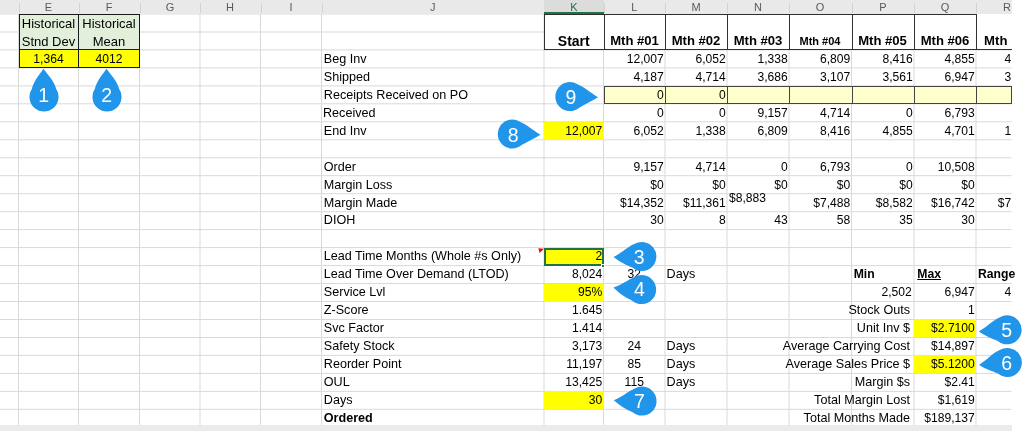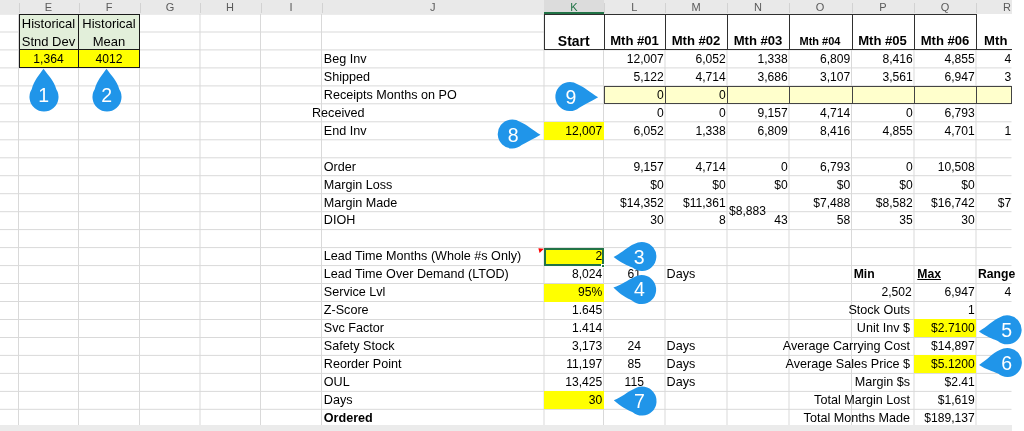--- a/index.html
+++ b/index.html
@@ -120,22 +120,22 @@
 <div class="a b c" style="left:544.00px;top:32.77px;width:59.50px;height:16.97px;line-height:16.97px;font-size:14px;">Start</div>
 <div class="a b c" style="left:603.50px;top:32.77px;width:62.00px;height:16.97px;line-height:16.97px;font-size:13.1px;">Mth #01</div>
 <div class="a b c" style="left:665.00px;top:32.77px;width:62.00px;height:16.97px;line-height:16.97px;font-size:13.1px;">Mth #02</div>
 <div class="a b c" style="left:727.00px;top:32.77px;width:62.00px;height:16.97px;line-height:16.97px;font-size:13.1px;">Mth #03</div>
 <div class="a b c" style="left:789.00px;top:32.77px;width:62.00px;height:16.97px;line-height:16.97px;font-size:11px;">Mth #04</div>
 <div class="a b c" style="left:851.50px;top:32.77px;width:62.00px;height:16.97px;line-height:16.97px;font-size:13.1px;">Mth #05</div>
 <div class="a b c" style="left:914.00px;top:32.77px;width:62.00px;height:16.97px;line-height:16.97px;font-size:13.1px;">Mth #06</div>
 <div class="a b c" style="left:978.00px;top:32.77px;width:35.50px;height:16.97px;line-height:16.97px;font-size:13.1px;">Mth</div>
 <div class="a lbl" style="left:323.80px;top:50.74px;width:218.00px;height:16.97px;line-height:16.97px;">Beg Inv</div>
 <div class="a lbl" style="left:323.80px;top:68.71px;width:218.00px;height:16.97px;line-height:16.97px;">Shipped</div>
-<div class="a lbl" style="left:323.80px;top:86.68px;width:218.00px;height:16.97px;line-height:16.97px;">Receipts Months on PO</div>
-<div class="a lbl" style="left:312px;top:104.65px;width:218.00px;height:16.97px;line-height:16.97px;border-radius:8px;">Received</div>
+<div class="a lbl" style="left:323.80px;top:86.68px;width:218.00px;height:16.97px;line-height:16.97px;">Receipts Received on PO</div>
+<div class="a lbl" style="left:323px;top:104.65px;width:218.00px;height:16.97px;line-height:16.97px;border-radius:8px;">Received</div>
 <div class="a lbl" style="left:323.80px;top:122.62px;width:218.00px;height:16.97px;line-height:16.97px;">End Inv</div>
 <div class="a lbl" style="left:323.80px;top:158.56px;width:218.00px;height:16.97px;line-height:16.97px;">Order</div>
 <div class="a lbl" style="left:323.80px;top:176.53px;width:218.00px;height:16.97px;line-height:16.97px;">Margin Loss</div>
 <div class="a lbl" style="left:323.80px;top:194.50px;width:218.00px;height:16.97px;line-height:16.97px;">Margin Made</div>
 <div class="a lbl" style="left:323.80px;top:212.47px;width:218.00px;height:16.97px;line-height:16.97px;">DIOH</div>
 <div class="a lbl" style="left:323.80px;top:248.41px;width:218.00px;height:16.97px;line-height:16.97px;">Lead Time Months (Whole #s Only)</div>
 <div class="a lbl" style="left:323.80px;top:266.38px;width:218.00px;height:16.97px;line-height:16.97px;">Lead Time Over Demand (LTOD)</div>
 <div class="a lbl" style="left:323.80px;top:284.35px;width:218.00px;height:16.97px;line-height:16.97px;">Service Lvl</div>
 <div class="a lbl" style="left:323.80px;top:302.32px;width:218.00px;height:16.97px;line-height:16.97px;">Z-Score</div>
 <div class="a lbl" style="left:323.80px;top:320.29px;width:218.00px;height:16.97px;line-height:16.97px;">Svc Factor</div>
@@ -143,21 +143,21 @@
 <div class="a lbl" style="left:323.80px;top:356.23px;width:218.00px;height:16.97px;line-height:16.97px;">Reorder Point</div>
 <div class="a lbl" style="left:323.80px;top:374.20px;width:218.00px;height:16.97px;line-height:16.97px;">OUL</div>
 <div class="a lbl" style="left:323.80px;top:392.17px;width:218.00px;height:16.97px;line-height:16.97px;">Days</div>
 <div class="a lbl" style="left:323.80px;top:410.14px;width:218.00px;height:16.97px;line-height:16.97px;font-weight:bold;">Ordered</div>
 <div class="a num r" style="left:603.50px;top:50.74px;width:60.30px;height:16.97px;line-height:16.97px;">12,007</div>
 <div class="a num r" style="left:665.00px;top:50.74px;width:60.80px;height:16.97px;line-height:16.97px;">6,052</div>
 <div class="a num r" style="left:727.00px;top:50.74px;width:60.80px;height:16.97px;line-height:16.97px;">1,338</div>
 <div class="a num r" style="left:789.00px;top:50.74px;width:61.30px;height:16.97px;line-height:16.97px;">6,809</div>
 <div class="a num r" style="left:851.50px;top:50.74px;width:61.30px;height:16.97px;line-height:16.97px;">8,416</div>
 <div class="a num r" style="left:914.00px;top:50.74px;width:60.80px;height:16.97px;line-height:16.97px;">4,855</div>
-<div class="a num r" style="left:603.50px;top:68.71px;width:60.30px;height:16.97px;line-height:16.97px;">5,122</div>
+<div class="a num r" style="left:603.50px;top:68.71px;width:60.30px;height:16.97px;line-height:16.97px;">4,187</div>
 <div class="a num r" style="left:665.00px;top:68.71px;width:60.80px;height:16.97px;line-height:16.97px;">4,714</div>
 <div class="a num r" style="left:727.00px;top:68.71px;width:60.80px;height:16.97px;line-height:16.97px;">3,686</div>
 <div class="a num r" style="left:789.00px;top:68.71px;width:61.30px;height:16.97px;line-height:16.97px;">3,107</div>
 <div class="a num r" style="left:851.50px;top:68.71px;width:61.30px;height:16.97px;line-height:16.97px;">3,561</div>
 <div class="a num r" style="left:914.00px;top:68.71px;width:60.80px;height:16.97px;line-height:16.97px;">6,947</div>
 <div class="a num r" style="left:603.50px;top:86.68px;width:60.30px;height:16.97px;line-height:16.97px;">0</div>
 <div class="a num r" style="left:665.00px;top:86.68px;width:60.80px;height:16.97px;line-height:16.97px;">0</div>
 <div class="a num r" style="left:603.50px;top:104.65px;width:60.30px;height:16.97px;line-height:16.97px;">0</div>
 <div class="a num r" style="left:665.00px;top:104.65px;width:60.80px;height:16.97px;line-height:16.97px;">0</div>
 <div class="a num r" style="left:727.00px;top:104.65px;width:60.80px;height:16.97px;line-height:16.97px;">9,157</div>
@@ -178,40 +178,40 @@
 <div class="a num r" style="left:851.50px;top:158.56px;width:61.30px;height:16.97px;line-height:16.97px;">0</div>
 <div class="a num r" style="left:914.00px;top:158.56px;width:60.80px;height:16.97px;line-height:16.97px;">10,508</div>
 <div class="a num r" style="left:603.50px;top:176.53px;width:60.30px;height:16.97px;line-height:16.97px;">$0</div>
 <div class="a num r" style="left:665.00px;top:176.53px;width:60.80px;height:16.97px;line-height:16.97px;">$0</div>
 <div class="a num r" style="left:727.00px;top:176.53px;width:60.80px;height:16.97px;line-height:16.97px;">$0</div>
 <div class="a num r" style="left:789.00px;top:176.53px;width:61.30px;height:16.97px;line-height:16.97px;">$0</div>
 <div class="a num r" style="left:851.50px;top:176.53px;width:61.30px;height:16.97px;line-height:16.97px;">$0</div>
 <div class="a num r" style="left:914.00px;top:176.53px;width:60.80px;height:16.97px;line-height:16.97px;">$0</div>
 <div class="a num r" style="left:603.50px;top:194.50px;width:60.30px;height:16.97px;line-height:16.97px;">$14,352</div>
 <div class="a num r" style="left:665.00px;top:194.50px;width:60.80px;height:16.97px;line-height:16.97px;">$11,361</div>
-<div class="a num r" style="left:727.00px;top:203px;width:39px;height:16.97px;line-height:16.97px;">$8,883</div>
+<div class="a num r" style="left:727.00px;top:190px;width:39px;height:16.97px;line-height:16.97px;">$8,883</div>
 <div class="a num r" style="left:789.00px;top:194.50px;width:61.30px;height:16.97px;line-height:16.97px;">$7,488</div>
 <div class="a num r" style="left:851.50px;top:194.50px;width:61.30px;height:16.97px;line-height:16.97px;">$8,582</div>
 <div class="a num r" style="left:914.00px;top:194.50px;width:60.80px;height:16.97px;line-height:16.97px;">$16,742</div>
 <div class="a num r" style="left:603.50px;top:212.47px;width:60.30px;height:16.97px;line-height:16.97px;">30</div>
 <div class="a num r" style="left:665.00px;top:212.47px;width:60.80px;height:16.97px;line-height:16.97px;">8</div>
 <div class="a num r" style="left:727.00px;top:212.47px;width:60.80px;height:16.97px;line-height:16.97px;">43</div>
 <div class="a num r" style="left:789.00px;top:212.47px;width:61.30px;height:16.97px;line-height:16.97px;">58</div>
 <div class="a num r" style="left:851.50px;top:212.47px;width:61.30px;height:16.97px;line-height:16.97px;">35</div>
 <div class="a num r" style="left:914.00px;top:212.47px;width:60.80px;height:16.97px;line-height:16.97px;">30</div>
 <div class="a num r" style="left:544.00px;top:248.41px;width:58.30px;height:16.97px;line-height:16.97px;">2</div>
 <div class="a num r" style="left:544.00px;top:266.38px;width:58.30px;height:16.97px;line-height:16.97px;">8,024</div>
 <div class="a num r" style="left:544.00px;top:284.35px;width:58.30px;height:16.97px;line-height:16.97px;">95%</div>
 <div class="a num r" style="left:544.00px;top:302.32px;width:58.30px;height:16.97px;line-height:16.97px;">1.645</div>
 <div class="a num r" style="left:544.00px;top:320.29px;width:58.30px;height:16.97px;line-height:16.97px;">1.414</div>
 <div class="a num r" style="left:544.00px;top:338.26px;width:58.30px;height:16.97px;line-height:16.97px;">3,173</div>
 <div class="a num r" style="left:544.00px;top:356.23px;width:58.30px;height:16.97px;line-height:16.97px;">11,197</div>
 <div class="a num r" style="left:544.00px;top:374.20px;width:58.30px;height:16.97px;line-height:16.97px;">13,425</div>
 <div class="a num r" style="left:544.00px;top:392.17px;width:58.30px;height:16.97px;line-height:16.97px;">30</div>
-<div class="a num c" style="left:603.50px;top:266.38px;width:61.50px;height:16.97px;line-height:16.97px;">61</div>
+<div class="a num c" style="left:603.50px;top:266.38px;width:61.50px;height:16.97px;line-height:16.97px;">32</div>
 <div class="a num c" style="left:603.50px;top:338.26px;width:61.50px;height:16.97px;line-height:16.97px;">24</div>
 <div class="a num c" style="left:603.50px;top:356.23px;width:61.50px;height:16.97px;line-height:16.97px;">85</div>
 <div class="a num c" style="left:603.50px;top:374.20px;width:61.50px;height:16.97px;line-height:16.97px;">115</div>
 <div class="a lbl" style="left:666.60px;top:266.38px;width:55.00px;height:16.97px;line-height:16.97px;">Days</div>
 <div class="a lbl" style="left:666.60px;top:338.26px;width:55.00px;height:16.97px;line-height:16.97px;">Days</div>
 <div class="a lbl" style="left:666.60px;top:356.23px;width:55.00px;height:16.97px;line-height:16.97px;">Days</div>
 <div class="a lbl" style="left:666.60px;top:374.20px;width:55.00px;height:16.97px;line-height:16.97px;">Days</div>
 <div class="a b" style="left:853.70px;top:266.38px;width:60.00px;height:16.97px;line-height:16.97px;font-size:12.2px;">Min</div>
 <div class="a b" style="left:917.30px;top:266.38px;width:60.00px;height:16.97px;line-height:16.97px;font-size:12.2px;text-decoration:underline;">Max</div>
 <div class="a" style="left:978px;top:266.38px;width:38.7px;height:17px;overflow:hidden;">

